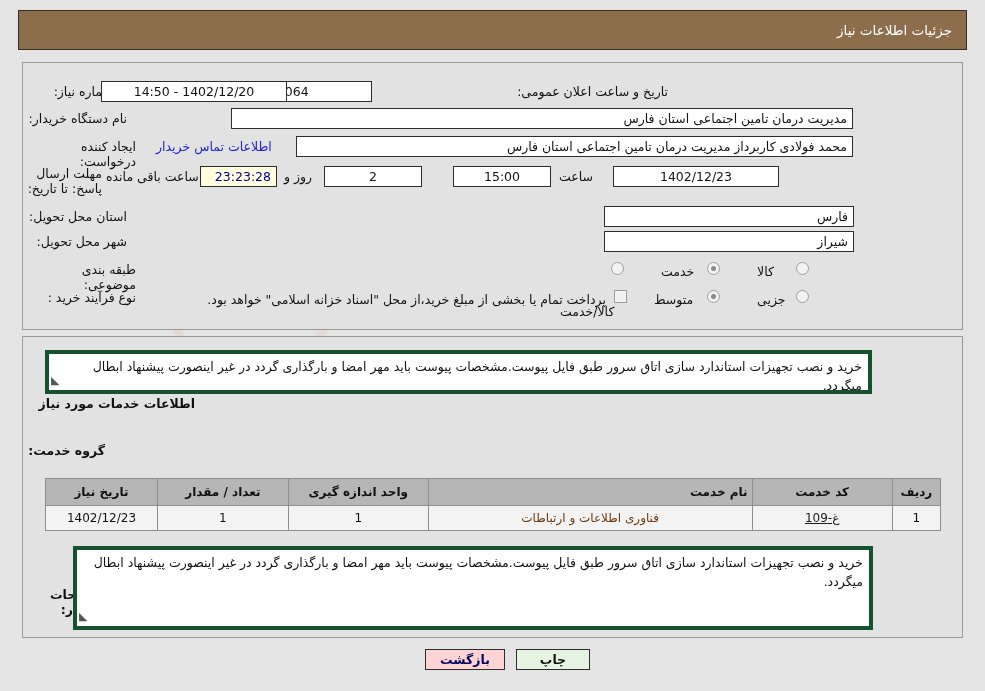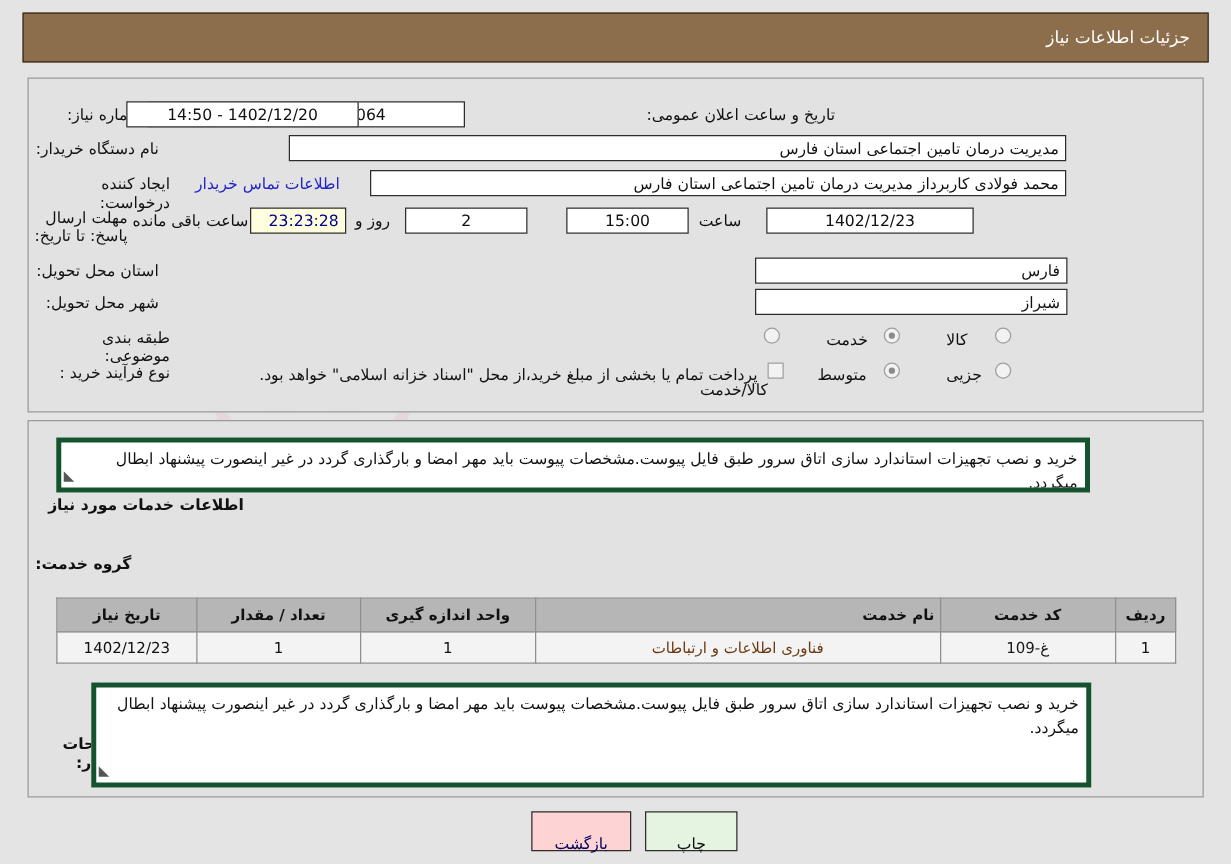--- a/index.html
+++ b/index.html
@@ -172,34 +172,35 @@
   .grid td {
     background: #f3f3f3;
     border: 1px solid #8e8e8e;
     height: 24px;
     padding: 0 4px;
     text-align: center;
     color: #111;
     font-size: 12px;
   }
   .grid td.svc { color: #6b3a11; }
-  .grid td.code { color: #1b1b1b; }
+  .grid td.code { color: #1b1b1b; text-decoration: underline; }
 
   
   .btn {
     position: absolute;
     border: 1px solid #2d2d2d;
     box-sizing: border-box;
     font-size: 12.5px;
     text-align: center;
     z-index: 4;
     cursor: pointer;
     line-height: 20px;
     font-family: "DejaVu Sans", "Liberation Sans", sans-serif;
-    padding: 15px;
+    padding: 0;
+    font-weight: bold;
   }
   #btn-back  { left: 425px; top: 649px; width: 80px; height: 21px; background: #fdd3d3; color: #000060; }
   #btn-print { left: 516px; top: 649px; width: 74px; height: 21px; background: #e4f4e0; color: #111; }
 </style>
 </head>
 <body>
 
 <div id="page">
 
   <svg class="watermark" viewBox="0 0 985 260">

